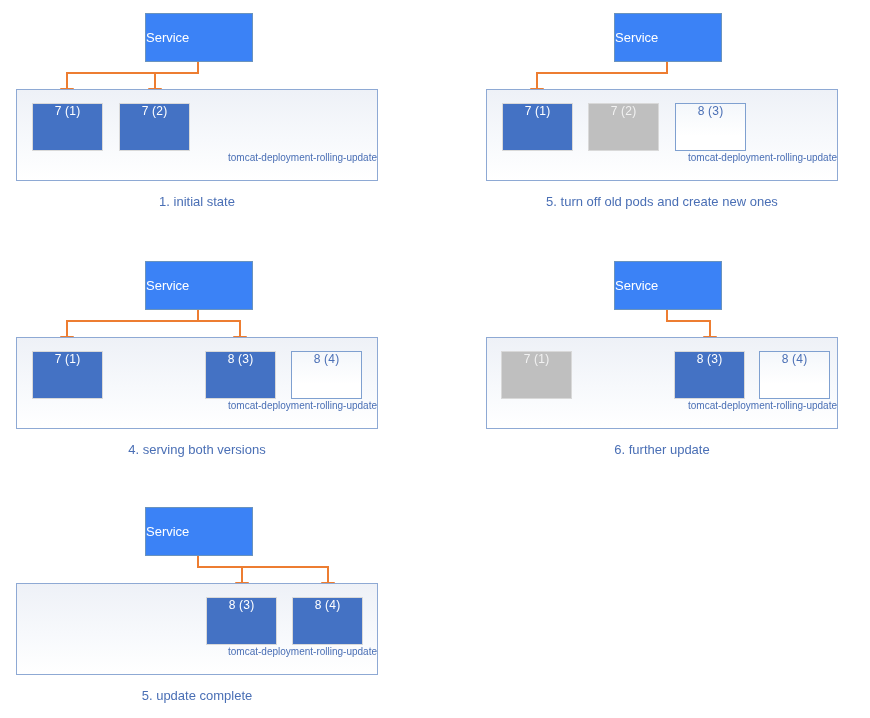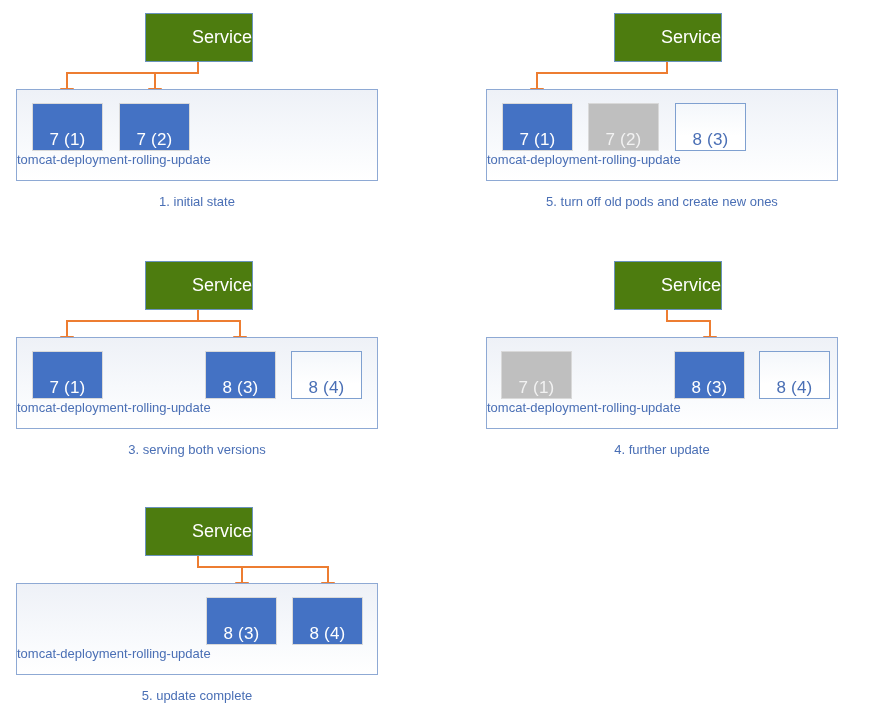--- a/index.html
+++ b/index.html
@@ -6,46 +6,46 @@
   body{
     width:870px;height:718px;
     background:#ffffff;
     font-family:"Liberation Sans", sans-serif;
     position:relative;
     overflow:hidden;
   }
   .panel{position:absolute;}
   .service-box{
     position:absolute;
-    background:#4d7c0f;
+    background:#3b82f6;
     border:1px solid #6a93bd;
     color:#ffffff;
-    font-size:18px;
-    display:flex;align-items:center;justify-content:flex-end;
+    font-size:13px;
+    display:flex;align-items:center;justify-content:flex-start;
     box-sizing:border-box;
   }
   .deployment-box{
     position:absolute;
     background:linear-gradient(180deg,#eef1f7 0%,#f7f9fc 55%,#ffffff 100%);
     border:1px solid #8ea9d4;
     box-sizing:border-box;
   }
   .deployment-label{
     position:absolute;
     left:0;right:0;
-    text-align:left;
+    text-align:right;
     color:#4a6fb5;
-    font-size:13px;
+    font-size:10px;
     white-space:nowrap;
   }
   .pod{
     position:absolute;
     box-sizing:border-box;
-    display:flex;align-items:flex-end;justify-content:center;
-    font-size:17px;
+    display:flex;align-items:flex-start;justify-content:center;
+    font-size:12px;
     letter-spacing:0.2px;
   }
   .pod.active{
     background:#4472C4;
     border:1px solid #d9d9d9;
     color:#ffffff;
   }
   .pod.stopped{
     background:#BFBFBF;
     border:1px solid #d9d9d9;
@@ -146,21 +146,21 @@
   <div class="pod active" style="left:32px;top:351px;width:71px;height:48px;">
     <span>7 (1)</span>
   </div>
   <div class="pod active" style="left:205px;top:351px;width:71px;height:48px;">
     <span>8 (3)</span>
   </div>
   <div class="pod pending" style="left:291px;top:351px;width:71px;height:48px;">
     <span>8 (4)</span>
   </div>
 
-  <div class="caption" style="top:442px;left:16px;width:362px;">3. serving both versions</div>
+  <div class="caption" style="top:442px;left:16px;width:362px;">4. serving both versions</div>
 </div>
 
 <div class="panel">
 
   <div class="service-box" style="left:614px;top:261px;width:108px;height:49px;">
     <span>Service</span>
   </div>
 
   <svg class="arrows" width="870" height="718" style="left:0;top:0;">
     <path class="arrow-path" d="M667,310 L667,321 L710,321 L710,340"></path>
@@ -174,21 +174,21 @@
   <div class="pod stopped" style="left:501px;top:351px;width:71px;height:48px;">
     <span>7 (1)</span>
   </div>
   <div class="pod active" style="left:674px;top:351px;width:71px;height:48px;">
     <span>8 (3)</span>
   </div>
   <div class="pod pending" style="left:759px;top:351px;width:71px;height:48px;">
     <span>8 (4)</span>
   </div>
 
-  <div class="caption" style="top:442px;left:486px;width:352px;">4. further update</div>
+  <div class="caption" style="top:442px;left:486px;width:352px;">6. further update</div>
 </div>
 
 <div class="panel">
 
   <div class="service-box" style="left:145px;top:507px;width:108px;height:49px;">
     <span>Service</span>
   </div>
 
   <svg class="arrows" width="870" height="718" style="left:0;top:0;">
     <path class="arrow-path" d="M198,556 L198,567 L242,567 L242,586"></path>

